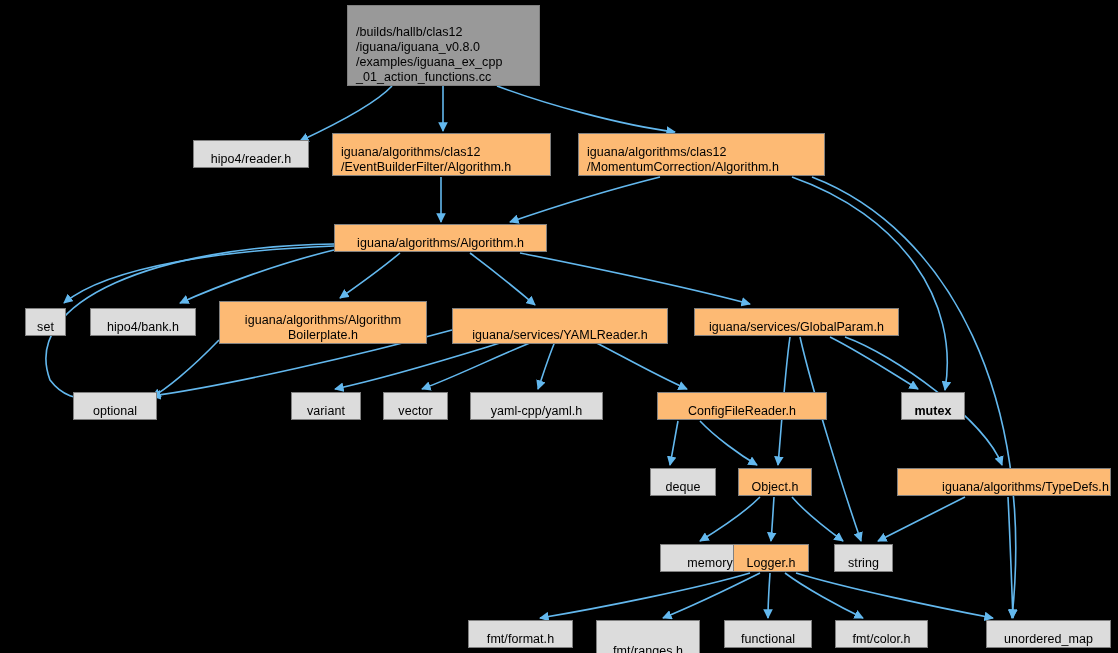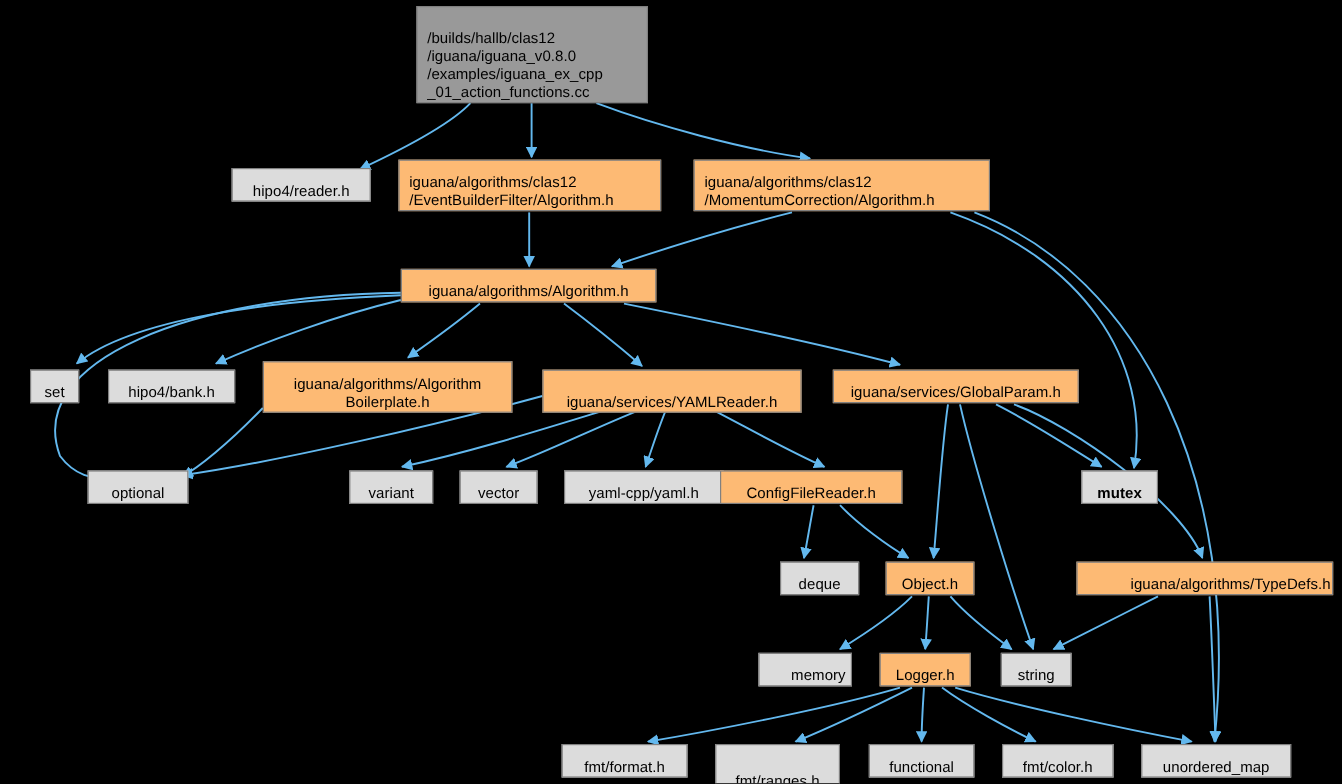--- a/index.html
+++ b/index.html
@@ -110,28 +110,28 @@
       <div class="node fill-gray" style="left: 25px; top: 308px; width: 41px; height: 28px;"><span>set</span></div>
       <div class="node fill-gray" style="left: 90px; top: 308px; width: 106px; height: 28px;"><span>hipo4/bank.h</span></div>
       <div class="node fill-white" style="left: 219px; top: 301px; width: 208px; height: 43px;"><span>iguana/algorithms/Algorithm
 Boilerplate.h</span></div>
       <div class="node fill-white" style="left: 452px; top: 308px; width: 216px; height: 36px;"><span>iguana/services/YAMLReader.h</span></div>
       <div class="node fill-white" style="left: 694px; top: 308px; width: 205px; height: 28px;"><span>iguana/services/GlobalParam.h</span></div>
       <div class="node fill-gray" style="left: 73px; top: 392px; width: 84px; height: 28px;"><span>optional</span></div>
       <div class="node fill-gray" style="left: 291px; top: 392px; width: 70px; height: 28px;"><span>variant</span></div>
       <div class="node fill-gray" style="left: 383px; top: 392px; width: 65px; height: 28px;"><span>vector</span></div>
       <div class="node fill-gray" style="left: 470px; top: 392px; width: 133px; height: 28px;"><span>yaml-cpp/yaml.h</span></div>
-      <div class="node fill-white" style="left: 600px; top: 392px; width: 152px; height: 28px;"><span>ConfigFileReader.h</span></div>
+      <div class="node fill-white" style="left: 657px; top: 392px; width: 170px; height: 28px;"><span>ConfigFileReader.h</span></div>
       <div class="node fill-gray" style="left: 901px; top: 392px; width: 64px; height: 28px; font-weight: bold;"><span>mutex</span></div>
       <div class="node fill-gray" style="left: 650px; top: 468px; width: 66px; height: 28px;"><span>deque</span></div>
       <div class="node fill-white" style="left: 738px; top: 468px; width: 74px; height: 28px;"><span>Object.h</span></div>
       <div class="node fill-white" style="left: 897px; top: 468px; width: 214px; height: 28px; padding-left: 43px;"><span>iguana/algorithms/TypeDefs.h</span></div>
-      <div class="node fill-gray" style="left: 632px; top: 544px; width: 78px; height: 28px; padding-left: 22px;"><span>memory</span></div>
+      <div class="node fill-gray" style="left: 660px; top: 544px; width: 78px; height: 28px; padding-left: 22px;"><span>memory</span></div>
       <div class="node fill-white" style="left: 733px; top: 544px; width: 76px; height: 28px;"><span>Logger.h</span></div>
       <div class="node fill-gray" style="left: 834px; top: 544px; width: 59px; height: 28px;"><span>string</span></div>
       <div class="node fill-gray" style="left: 468px; top: 620px; width: 105px; height: 28px;"><span>fmt/format.h</span></div>
       <div class="node fill-gray" style="left: 596px; top: 620px; width: 104px; height: 40px;"><span>fmt/ranges.h</span></div>
       <div class="node fill-gray" style="left: 724px; top: 620px; width: 88px; height: 28px;"><span>functional</span></div>
       <div class="node fill-gray" style="left: 835px; top: 620px; width: 93px; height: 28px;"><span>fmt/color.h</span></div>
-      <div class="node fill-gray" style="left: 951px; top: 620px; width: 125px; height: 28px;"><span>unordered_map</span></div>
+      <div class="node fill-gray" style="left: 986px; top: 620px; width: 125px; height: 28px;"><span>unordered_map</span></div>
     </div>
 
 </div>
 
 </body></html>

